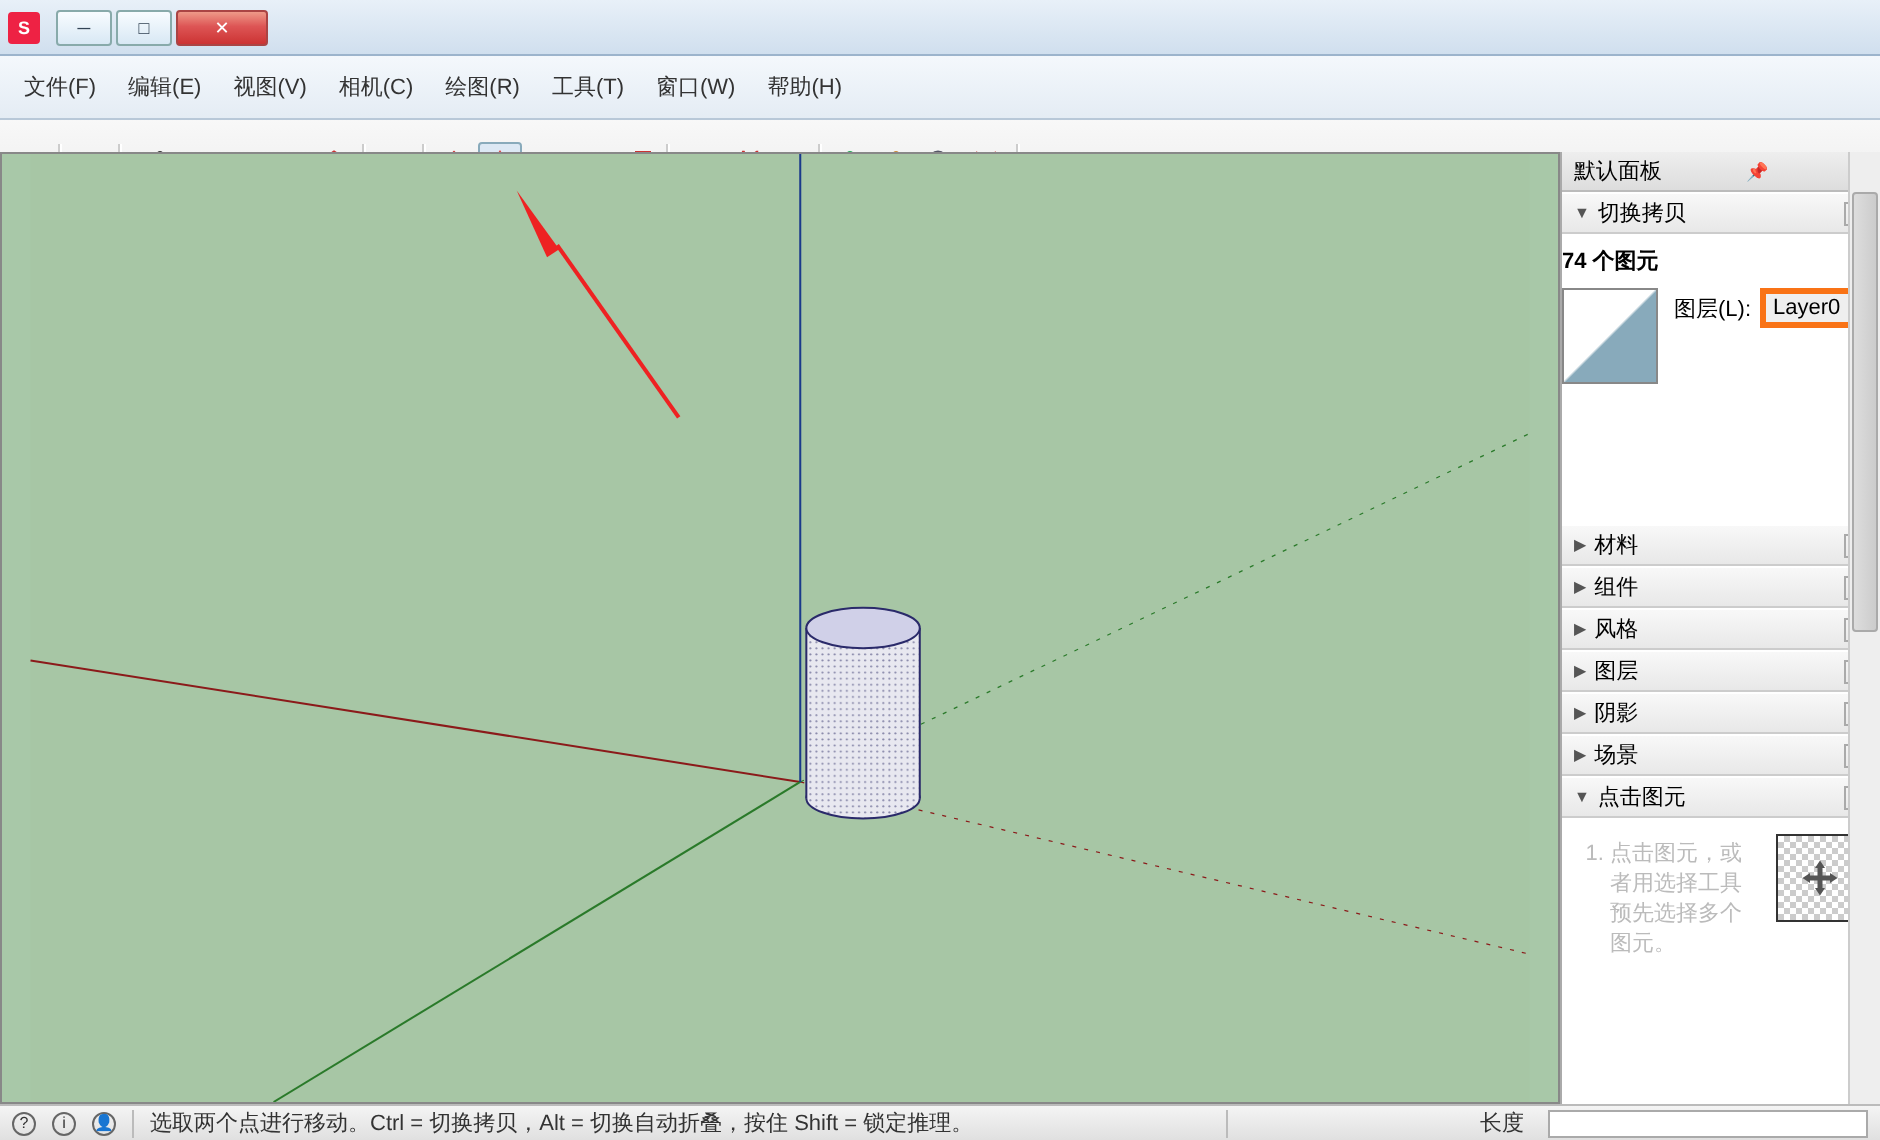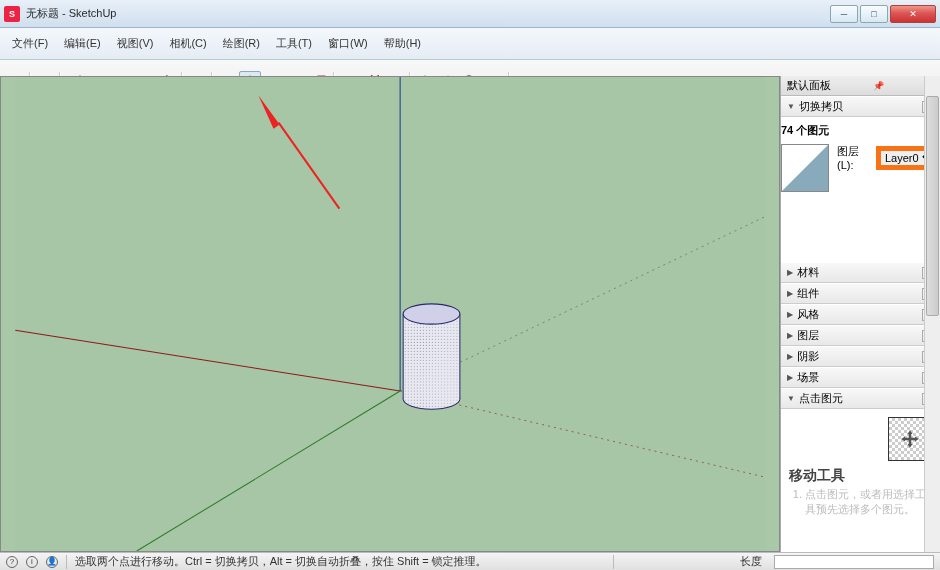--- a/index.html
+++ b/index.html
@@ -34,21 +34,21 @@
 .panel-hdr { background:linear-gradient(#eee,#ddd); border-bottom:1px solid #bbb; padding:2px 6px; font-size:11px; display:flex; align-items:center; }
 .panel-hdr .pin { margin-left:auto; font-size:9px; }
 .acc-item { background:linear-gradient(#f8f8f8,#e8e8e8); border-top:1px solid #fff; border-bottom:1px solid #ccc; padding:2px 6px; display:flex; align-items:center; font-size:11px; }
 .acc-item .arrow { font-size:8px; margin-right:4px; color:#555; }
 .acc-item .x { margin-left:auto; font-size:9px; color:#666; width:12px; height:12px; border:1px solid #aaa; display:flex; align-items:center; justify-content:center; }
 .entity-body { background:#fff; padding:4px 0 70px; }
 .entity-count { font-weight:bold; padding:2px 0 6px; display:flex; }
 .entity-count .ic { margin-left:auto; width:12px; height:12px; border:1px solid #333; }
 .thumb { width:48px; height:48px; border:1px solid #888; background:linear-gradient(135deg,#fff 49%,#8ab 51%); margin-right:8px; float:left; }
 .layer-row { font-size:11px; display:flex; align-items:center; gap:4px;justify-content:flex-end; }
-.layer-row select { font-size:11px; flex:1; border:5px solid #f97316; }
+.layer-row select { font-size:11px; flex:1; border:3px solid #f97316; }
 
 .guide-body { background:#fff; padding:8px; flex:1; overflow:auto; font-size:11px; color:#888; }
 .guide-body .preview { width:44px; height:44px; border:1px solid #333; float:right; margin:0 0 8px 8px; display:flex; align-items:center; justify-content:center; background:repeating-conic-gradient(#ccc 0 25%,#fff 0 50%) 0 0/6px 6px; }
 .guide-body h3 { font-size:14px; color:#444; font-weight:bold; margin-top:50px; }
 .guide-body .sub { color:#aaa; font-size:10px; margin-bottom:10px; }
 .guide-body h4 { color:#555; font-size:11px; margin-top:8px; font-weight:bold; }
 .guide-body ol { padding-left:16px; color:#bbb; }
 .guide-body li { margin:2px 0; }
 
 
@@ -59,21 +59,20 @@
 .statusbar .len-box { width:160px; height:14px; border:1px solid #aaa; background:#fff; margin-left:4px; }
 
 .scrollbar-v { position:absolute; right:0; top:76px; bottom:18px; width:16px; background:#eee; border-left:1px solid #ccc; }
 .scrollbar-v .thumb-s { position:absolute; left:1px; right:1px; top:20px; height:220px; background:linear-gradient(90deg,#ddd,#ccc); border:1px solid #aaa; border-radius:2px; }
 </style>
 </head>
 <body>
 
 <div class="titlebar">
   <div class="app-icon">S</div>
-  <div class="title">无标题 - SketchUp</div>
   <div class="winbtns">
     <div>─</div>
     <div>□</div>
     <div class="close">✕</div>
   </div>
 </div>
 
 <div class="menubar">
   <span>文件(F)</span>
   <span>编辑(E)</span>
@@ -313,21 +312,20 @@
         <span>点击图元</span>
         <span class="x">×</span>
       </div>
 
     <div class="guide-body">
       <div class="preview">
         <svg width="20" height="20" viewBox="0 0 16 16">
             <path d="M8 1 L10 4 L9 4 L9 7 L12 7 L12 6 L15 8 L12 10 L12 9 L9 9 L9 12 L10 12 L8 15 L6 12 L7 12 L7 9 L4 9 L4 10 L1 8 L4 6 L4 7 L7 7 L7 4 L6 4 Z" fill="#555"></path>
           </svg>
       </div>
-      <h3>移动工具</h3>
       <ol>
         <li>点击图元，或者用选择工具预先选择多个图元。</li>
 
       </ol>
 
     </div>
   </div>
 </div>
 
 <div class="scrollbar-v">

